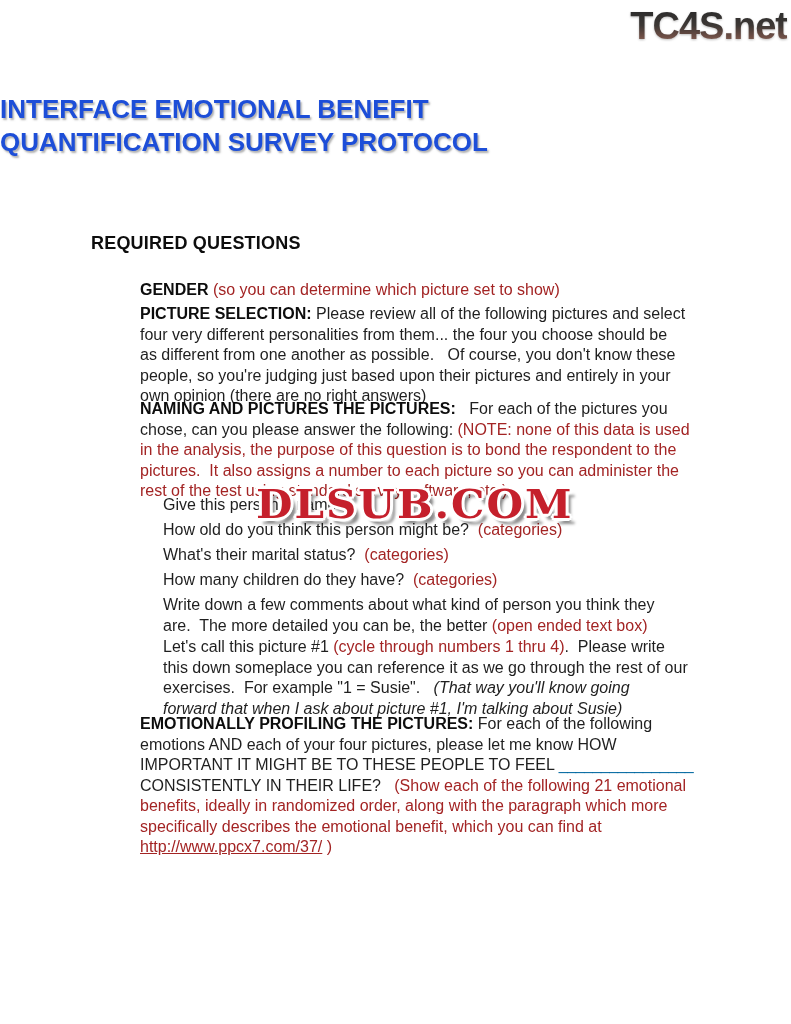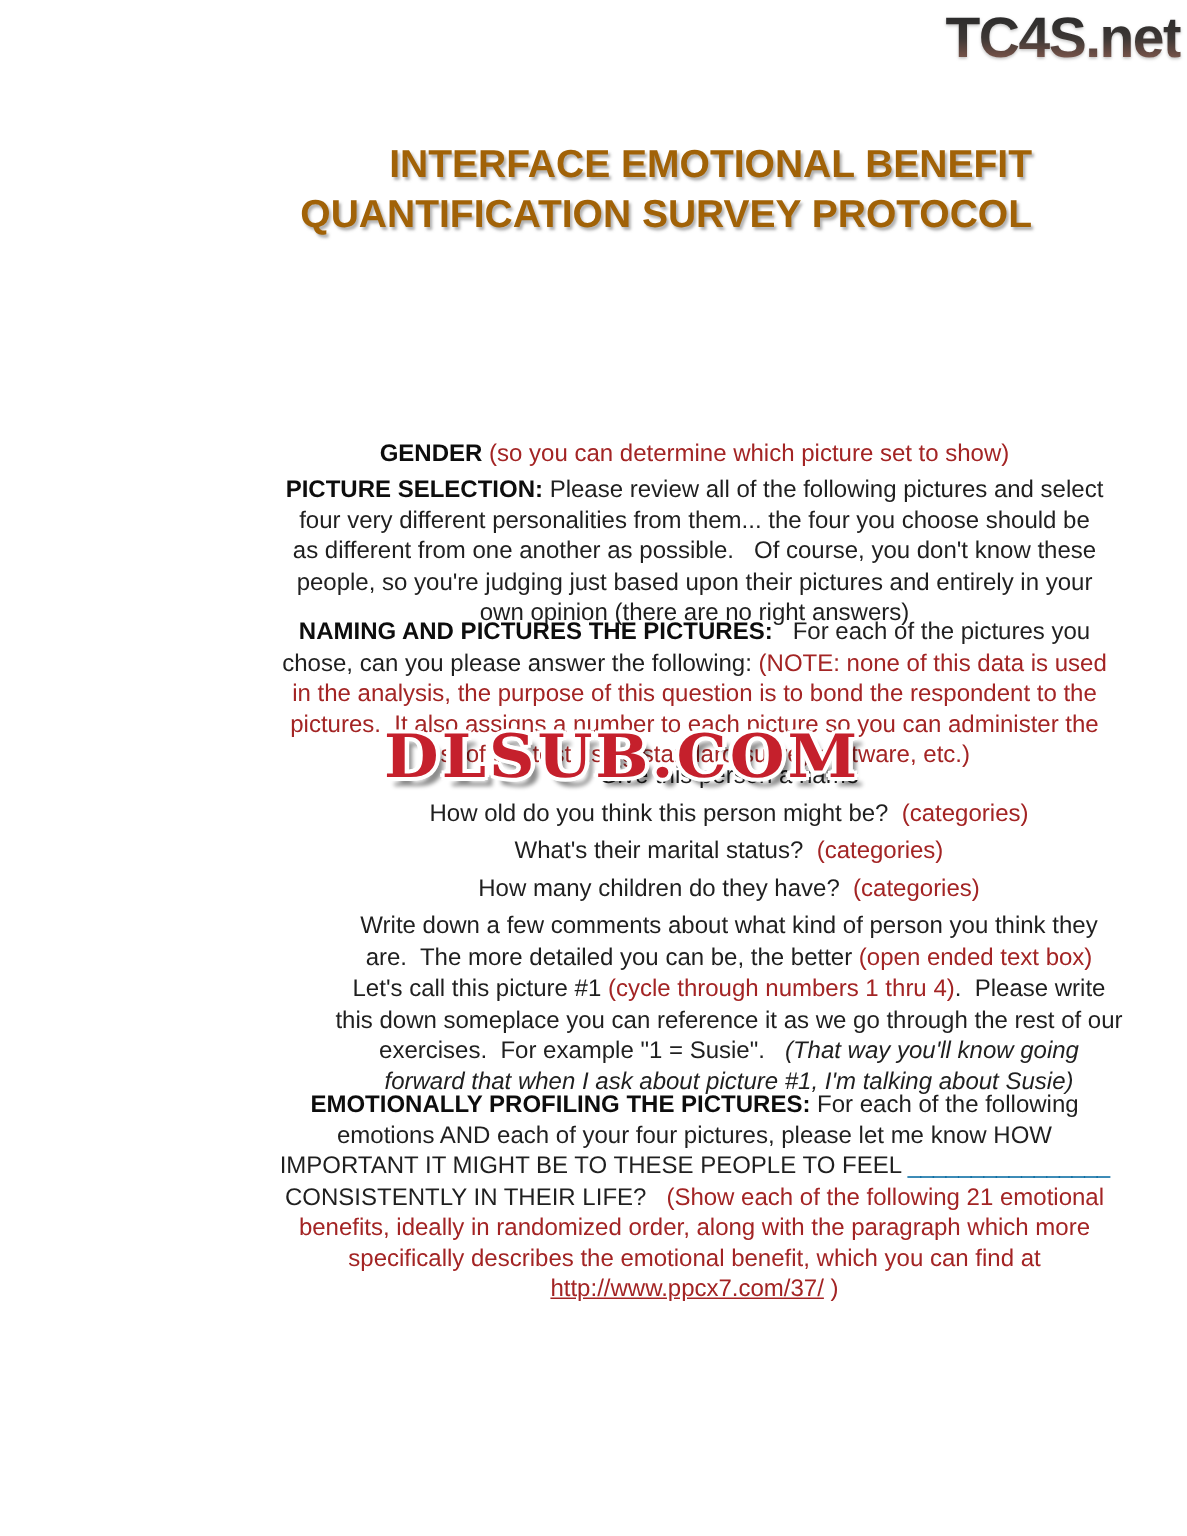--- a/index.html
+++ b/index.html
@@ -28,35 +28,35 @@
     position:absolute;left:256px;top:481px;
     font-family:"DejaVu Serif",serif;font-weight:bold;font-size:42px;letter-spacing:2px;
     color:#c5202c;transform:scaleY(0.95);transform-origin:top left;white-space:nowrap;
     text-shadow:
       -3px 0 0 #fff,3px 0 0 #fff,0 -3px 0 #fff,0 3px 0 #fff,
       -2px -2px 0 #fff,2px -2px 0 #fff,-2px 2px 0 #fff,2px 2px 0 #fff,
       5px 6px 3px rgba(0,0,0,0.45);
   }
   
   .title{
-    position:absolute;top:93px;left:0;width:688px;text-align:right;
-    font-weight:bold;font-size:26px;line-height:33px;color:#a16207;
+    position:absolute;top:93px;left:0;width:688px;text-align:left;
+    font-weight:bold;font-size:26px;line-height:33px;color:#1d4ed8;
     text-shadow:1.5px 2px 2px rgba(110,110,110,0.55);
   }
   .intro{
     position:absolute;top:186px;left:91px;margin:0;font-size:16px;white-space:pre-wrap;
   }
   .required{
     position:absolute;top:233px;left:91px;margin:0;
     font-size:18px;font-weight:bold;color:#0d0d0d;letter-spacing:0.2px;
   }
   
   .para{
-    position:absolute;left:140px;width:620px;margin:13px;
-    font-size:16px;line-height:20.5px;white-space:pre-wrap;color:#1f1f1f;text-align:center;
+    position:absolute;left:140px;width:620px;margin:0;
+    font-size:16px;line-height:20.5px;white-space:pre-wrap;color:#1f1f1f;
   }
   .sub{left:163px;}
   .bold{font-weight:bold;color:#0d0d0d;}
   .red{color:#a32424;}
   .it{font-style:italic;}
   .blank{color:#0369a1;letter-spacing:-0.5px;}
   .link{text-decoration:underline;}
 </style>
 </head>
 <body>
@@ -64,20 +64,21 @@
 <div class="page">
 
   <div class="top-logo">TC4S.net</div>
 
   <div class="title">
       <div>INTERFACE EMOTIONAL BENEFIT</div>
       <div>QUANTIFICATION SURVEY PROTOCOL</div>
     </div>
 
 
+  <h2 class="required">REQUIRED QUESTIONS</h2>
 
   <p class="para" style="top:280px"><span class="bold">GENDER </span><span class="red">(so you can determine which picture set to show)</span></p>
 
   <p class="para" style="top:304px"><span class="bold">PICTURE SELECTION: </span><span>Please review all of the following pictures and select
 four very different personalities from them... the four you choose should be
 as different from one another as possible.   Of course, you don't know these
 people, so you're judging just based upon their pictures and entirely in your
 own opinion (there are no right answers)</span></p>
 
   <p class="para" style="top:399px"><span class="bold">NAMING AND PICTURES THE PICTURES:   </span><span>For each of the pictures you

